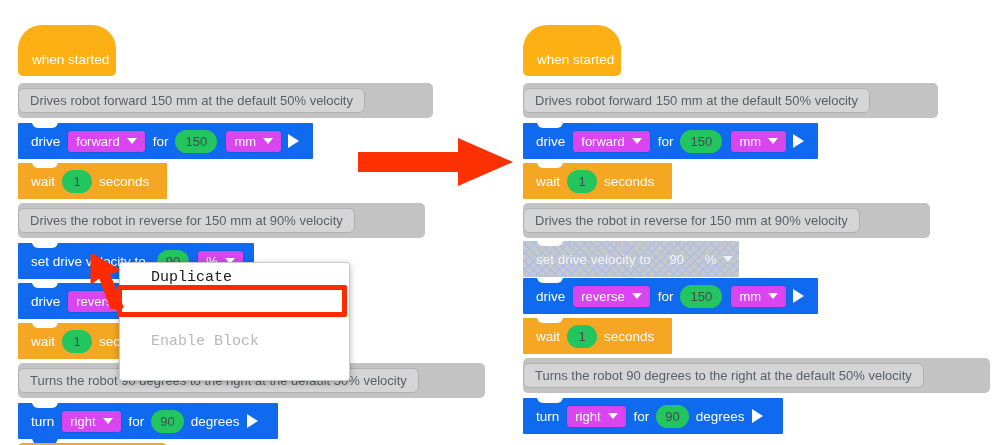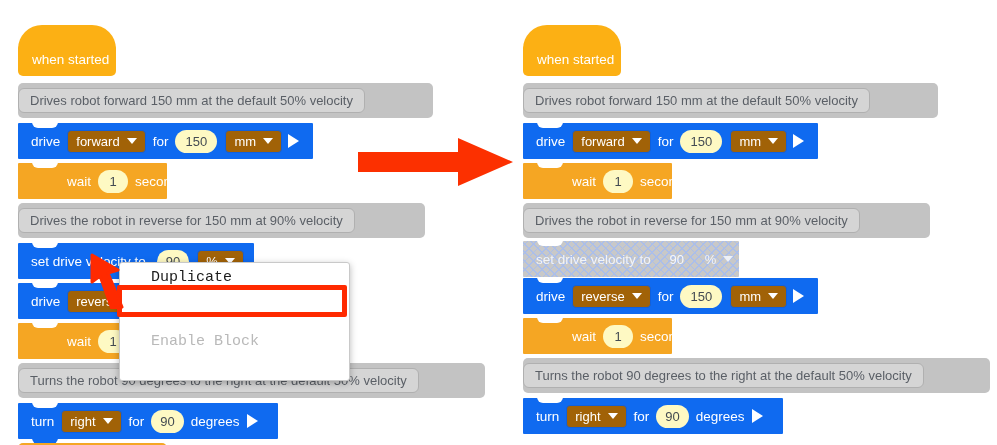--- a/index.html
+++ b/index.html
@@ -31,49 +31,49 @@
   .blk.notch::before{
     content:"";position:absolute;left:14px;top:-1px;width:26px;height:6px;
     background:#ffffff;border-radius:0 0 7px 7px;
   }
   .blk.bump::after{
     content:"";position:absolute;left:14px;bottom:-5px;width:26px;height:6px;
     border-radius:0 0 7px 7px;background:inherit;
   }
 
   .c-blue{background:#0f6af0;}
-  .c-orange{background:#f5a623;padding-left:36px;}
+  .c-orange{background:#f5a623;}
 
   
   .hat{
     position:absolute;background:#fcb014;border-radius:5px;
     display:flex;align-items:flex-end;color:#fff;font-size:13.5px;
   }
   .hat .hatcap{
     position:absolute;left:0;top:-19px;width:100%;height:24px;
     background:#fcb014;
     border-radius:48px 48px 0 0;
   }
   .hat .hatlabel{position:relative;z-index:2;padding:0 0 9px 14px;}
 
   
   .dd{
     display:inline-flex;align-items:center;gap:7px;
-    background:#a16207;border:1px solid #1060dd;
+    background:#d946ef;border:1px solid #1060dd;
     border-radius:4px;padding:4px 8px;color:#fff;font-size:13px;
     height:23px;box-sizing:border-box;
   }
   .dd .tri{
     width:0;height:0;border-left:5px solid transparent;border-right:5px solid transparent;
     border-top:6px solid #ffffff;
   }
   
   .oval{
     display:inline-flex;align-items:center;justify-content:center;
-    background:#fef9c3;color:#444b52;border-radius:14px;
+    background:#22c55e;color:#444b52;border-radius:14px;
     min-width:42px;height:23px;padding:0 9px;font-size:13px;box-sizing:border-box;
   }
   .oval.sm{min-width:30px;}
   .lbl{padding:0 7px;}
   .lbl.first{padding-left:13px;}
   .play{
     margin:0 11px 0 6px;width:0;height:0;
     border-top:7px solid transparent;border-bottom:7px solid transparent;
     border-left:11px solid #ffffff;
   }

